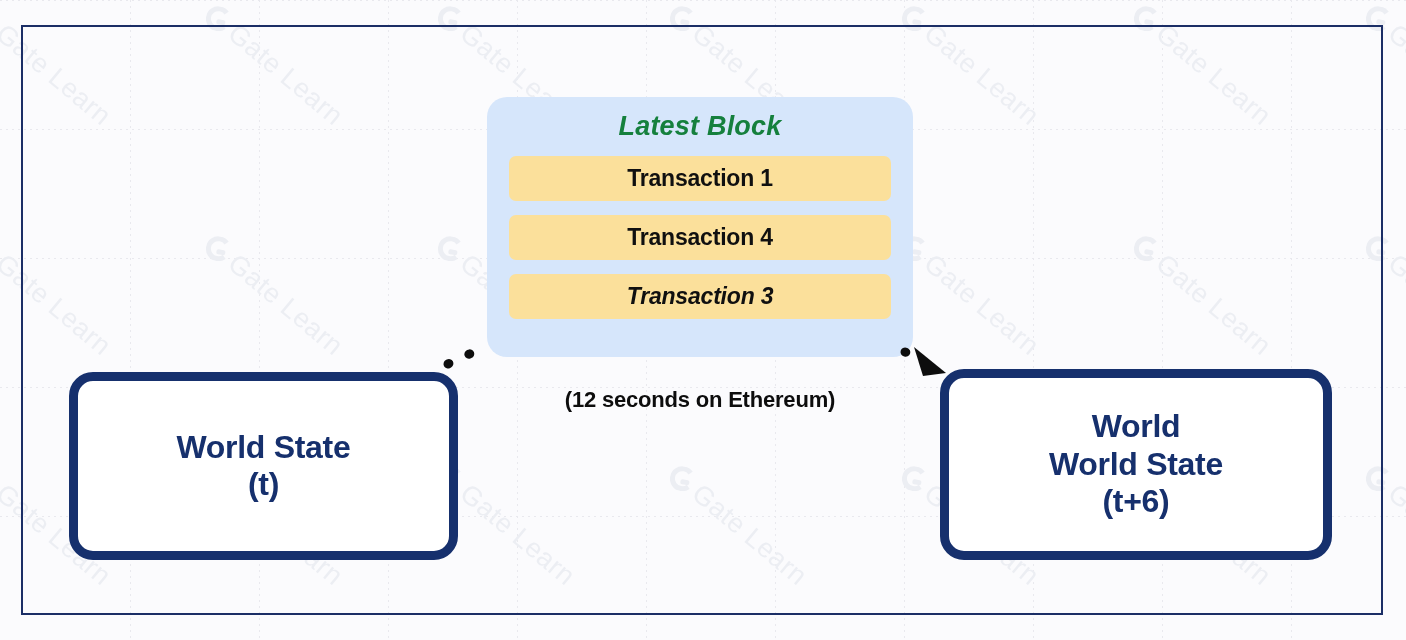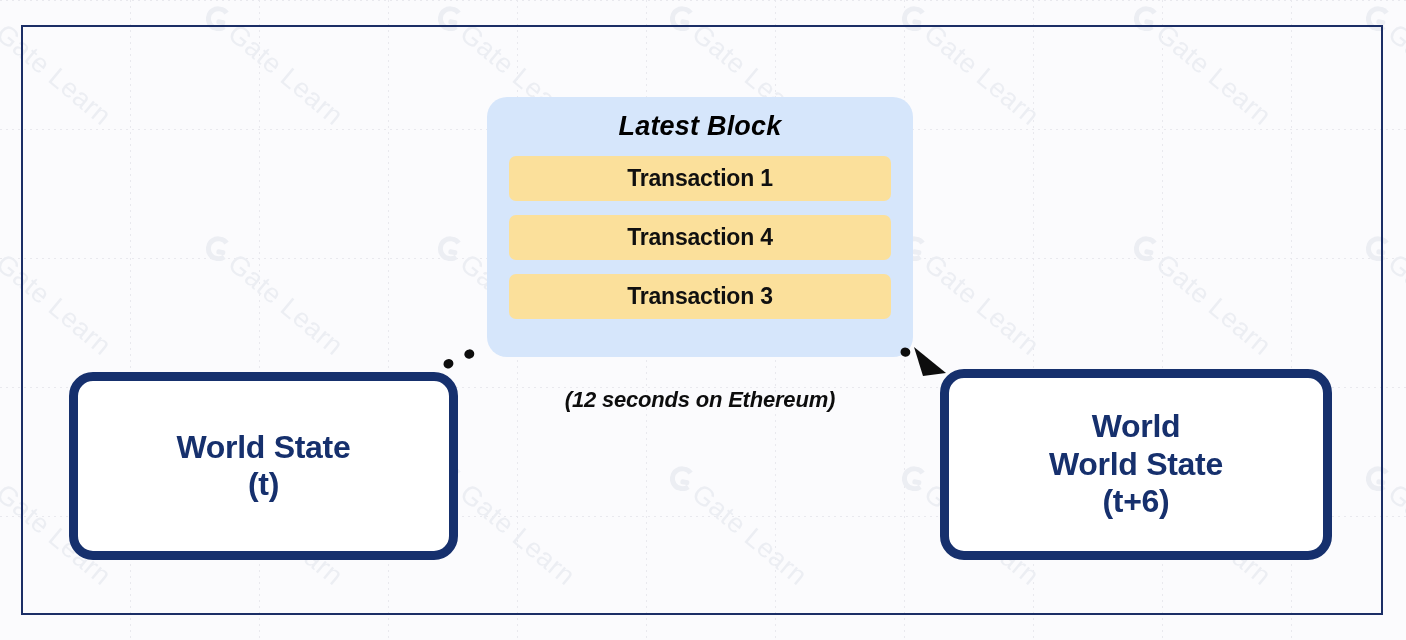--- a/index.html
+++ b/index.html
@@ -92,21 +92,21 @@
     top: 97px;
     width: 426px;
     height: 260px;
     background: #d6e6fb;
     border-radius: 20px;
     box-sizing: border-box;
     padding-top: 14px;
   }
   #block-title {
     text-align: center;
-    color: #000000;
+    color: #15803d;
     font-size: 27px;
     font-weight: bold;
     font-style: italic;
     letter-spacing: 0.2px;
     margin: 0 0 14px 0;
     font-family: "Liberation Sans", sans-serif;
   }
   .tx-row {
     width: 382px;
     height: 45px;
@@ -114,21 +114,21 @@
     background: #fbe09b;
     border-radius: 7px;
     display: flex;
     align-items: center;
     justify-content: center;
     color: #101010;
     font-size: 23px;
     font-weight: bold;
     letter-spacing: -0.2px;
   }
-  .tx-row:last-child { margin-bottom: 0; }
+  .tx-row:last-child { margin-bottom: 0; font-style: italic; }
 
   
   .state-box {
     position: absolute;
     background: #ffffff;
     border: 9px solid #16306d;
     border-radius: 24px;
     box-sizing: border-box;
     display: flex;
     align-items: center;
@@ -157,21 +157,20 @@
 
   
   #caption {
     position: absolute;
     left: 487px;
     top: 387px;
     width: 426px;
     text-align: center;
     font-size: 22px;
     font-weight: bold;
-    font-style: italic;
     color: #0d0d0d;
     letter-spacing: -0.2px;
   }
 
   
   #arrow-svg {
     position: absolute;
     left: 0; top: 0;
     width: 1406px; height: 640px;
     pointer-events: none;

